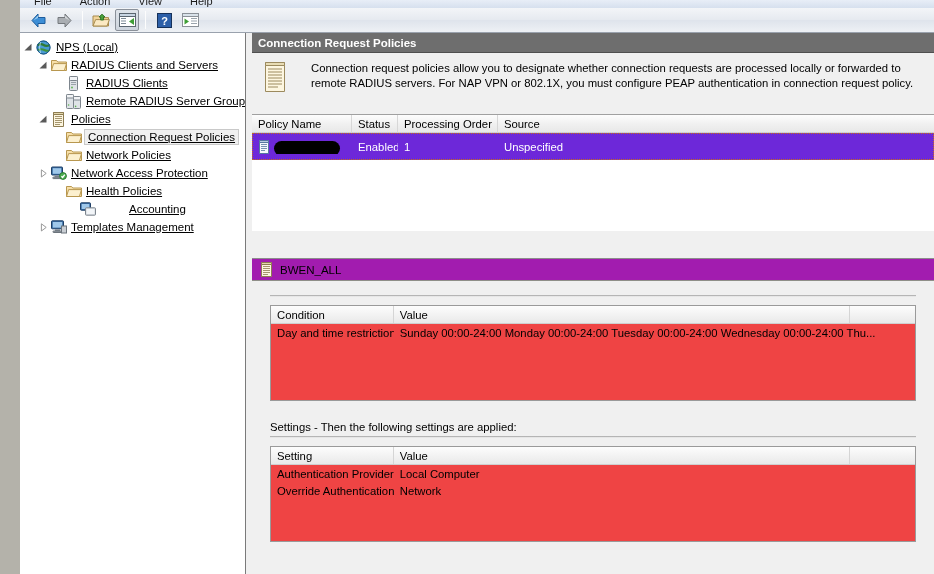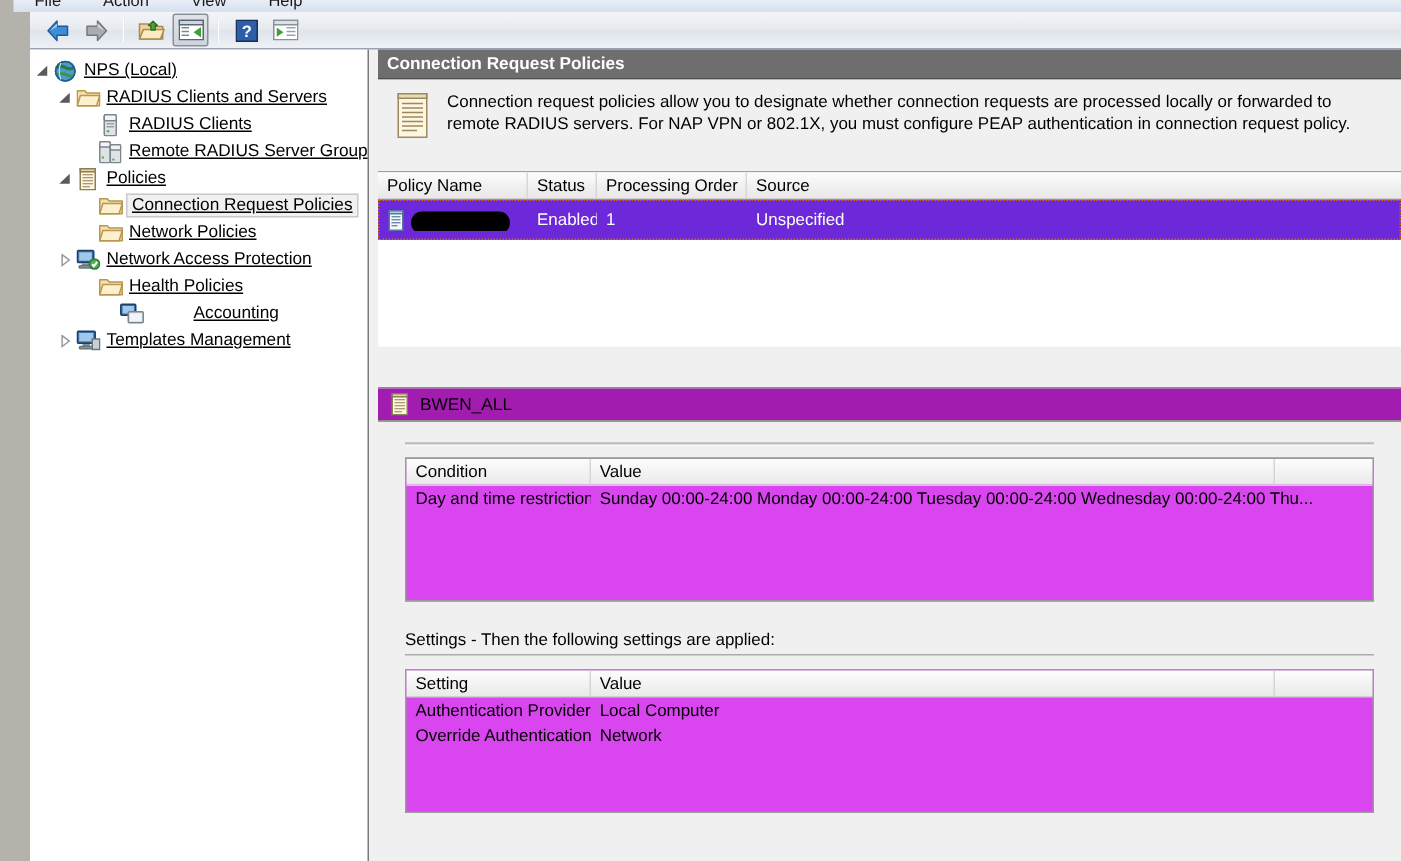--- a/index.html
+++ b/index.html
@@ -9,21 +9,21 @@
     overflow: hidden;
     background: #b4b2aa;
     font-family: "Liberation Sans", sans-serif;
     font-size: 11px;
     color: #000;
   }
   #app { position: relative; width: 934px; height: 574px; }
 
   
   .menubar {
-    position: absolute; left: 9px; top: 0; right: 0; height: 8px;
+    position: absolute; left: 20px; top: 0; right: 0; height: 8px;
     background: linear-gradient(to bottom, #e8eef7 0%, #d6e0ee 100%);
     overflow: hidden;
   }
   .menubar-inner { position: absolute; left: 10px; top: -6px; display: flex; gap: 20px; }
   .menu-item { font-size: 11px; color: #1b1b1b; padding: 0 4px; line-height: 14px; }
 
   
   .toolbar {
     position: absolute; left: 20px; top: 8px; right: 0; height: 25px;
     background: linear-gradient(to bottom, #f3f5f8 0%, #e6eaf0 48%, #dfe4ec 52%, #eef1f5 100%);
@@ -81,21 +81,21 @@
     position: absolute; left: 246px; top: 33px; width: 6px; bottom: 0;
     background: #f0f0f0;
   }
   .panel-title {
     height: 20px; background: #6e6e6e; color: #fff;
     font-weight: bold; font-size: 11.5px;
     display: flex; align-items: center; padding-left: 6px;
     border-bottom: 1px solid #4f4f4f;
   }
   .desc-box {
-    background: #f0f0f0; padding: 8px 10px 10px 10px; display: flex; gap: 10px;
+    background: #f0f0f0; padding: 8px 10px 10px 10px; display: flex; gap: 23px;
     border-bottom: 1px solid #a0a0a0;
     height: 62px;
   }
   .desc-text { font-size: 11.3px; line-height: 15px; color: #000; max-width: 620px; }
 
   
   .listview { background: #fff; height: 116px; position: relative; }
   .lv-head {
     display: flex; height: 18px;
     background: linear-gradient(to bottom,#fdfdfd 0%, #f1f1f1 50%, #e8e8e8 100%);
@@ -123,21 +123,21 @@
   }
   .det-title {
     height: 22px; background: #a21caf; display: flex; align-items: center;
     padding-left: 8px; gap: 7px; font-size: 11.5px; color: #000;
     border-bottom: 1px solid #8f8f88;
   }
   .det-body { padding: 14px 18px 0 18px; }
   .sec-label { font-size: 11.3px; margin-bottom: 3px; }
   .sec-rule { height: 2px; background: linear-gradient(to bottom,#9c9c9c,#ffffff); margin-bottom: 8px; }
   .grid {
-    background: #d946ef; border: 1px solid #9a9a9a;
+    background: #ef4444; border: 1px solid #9a9a9a;
   }
   .g-head {
     display: flex; height: 18px;
     background: linear-gradient(to bottom,#fdfdfd 0%, #f2f2f2 55%, #e9e9e9 100%);
     border-bottom: 1px solid #cfcfcf;
   }
   .g-th { font-size: 11.3px; display: flex; align-items: center; padding-left: 6px; border-right: 1px solid #d5d5d5; }
   .g-row { display: flex; height: 17px; align-items: center; }
   .g-td { font-size: 11.3px; display: flex; align-items: center; padding-left: 6px; white-space: nowrap; overflow: hidden; }
 

